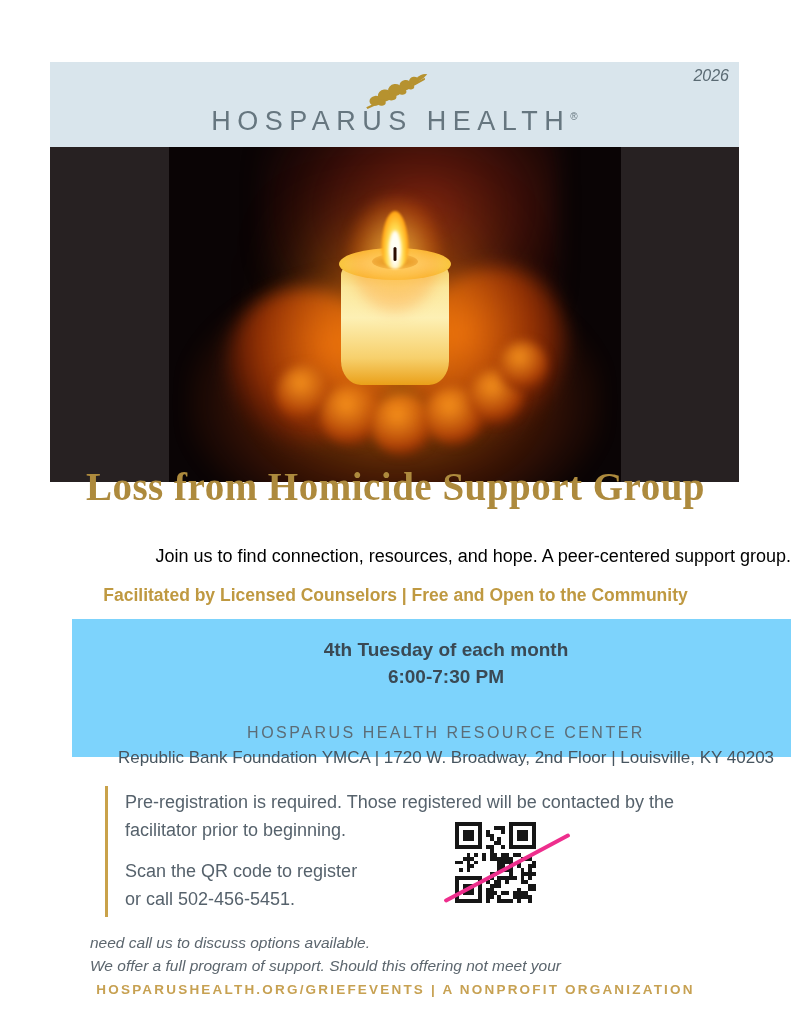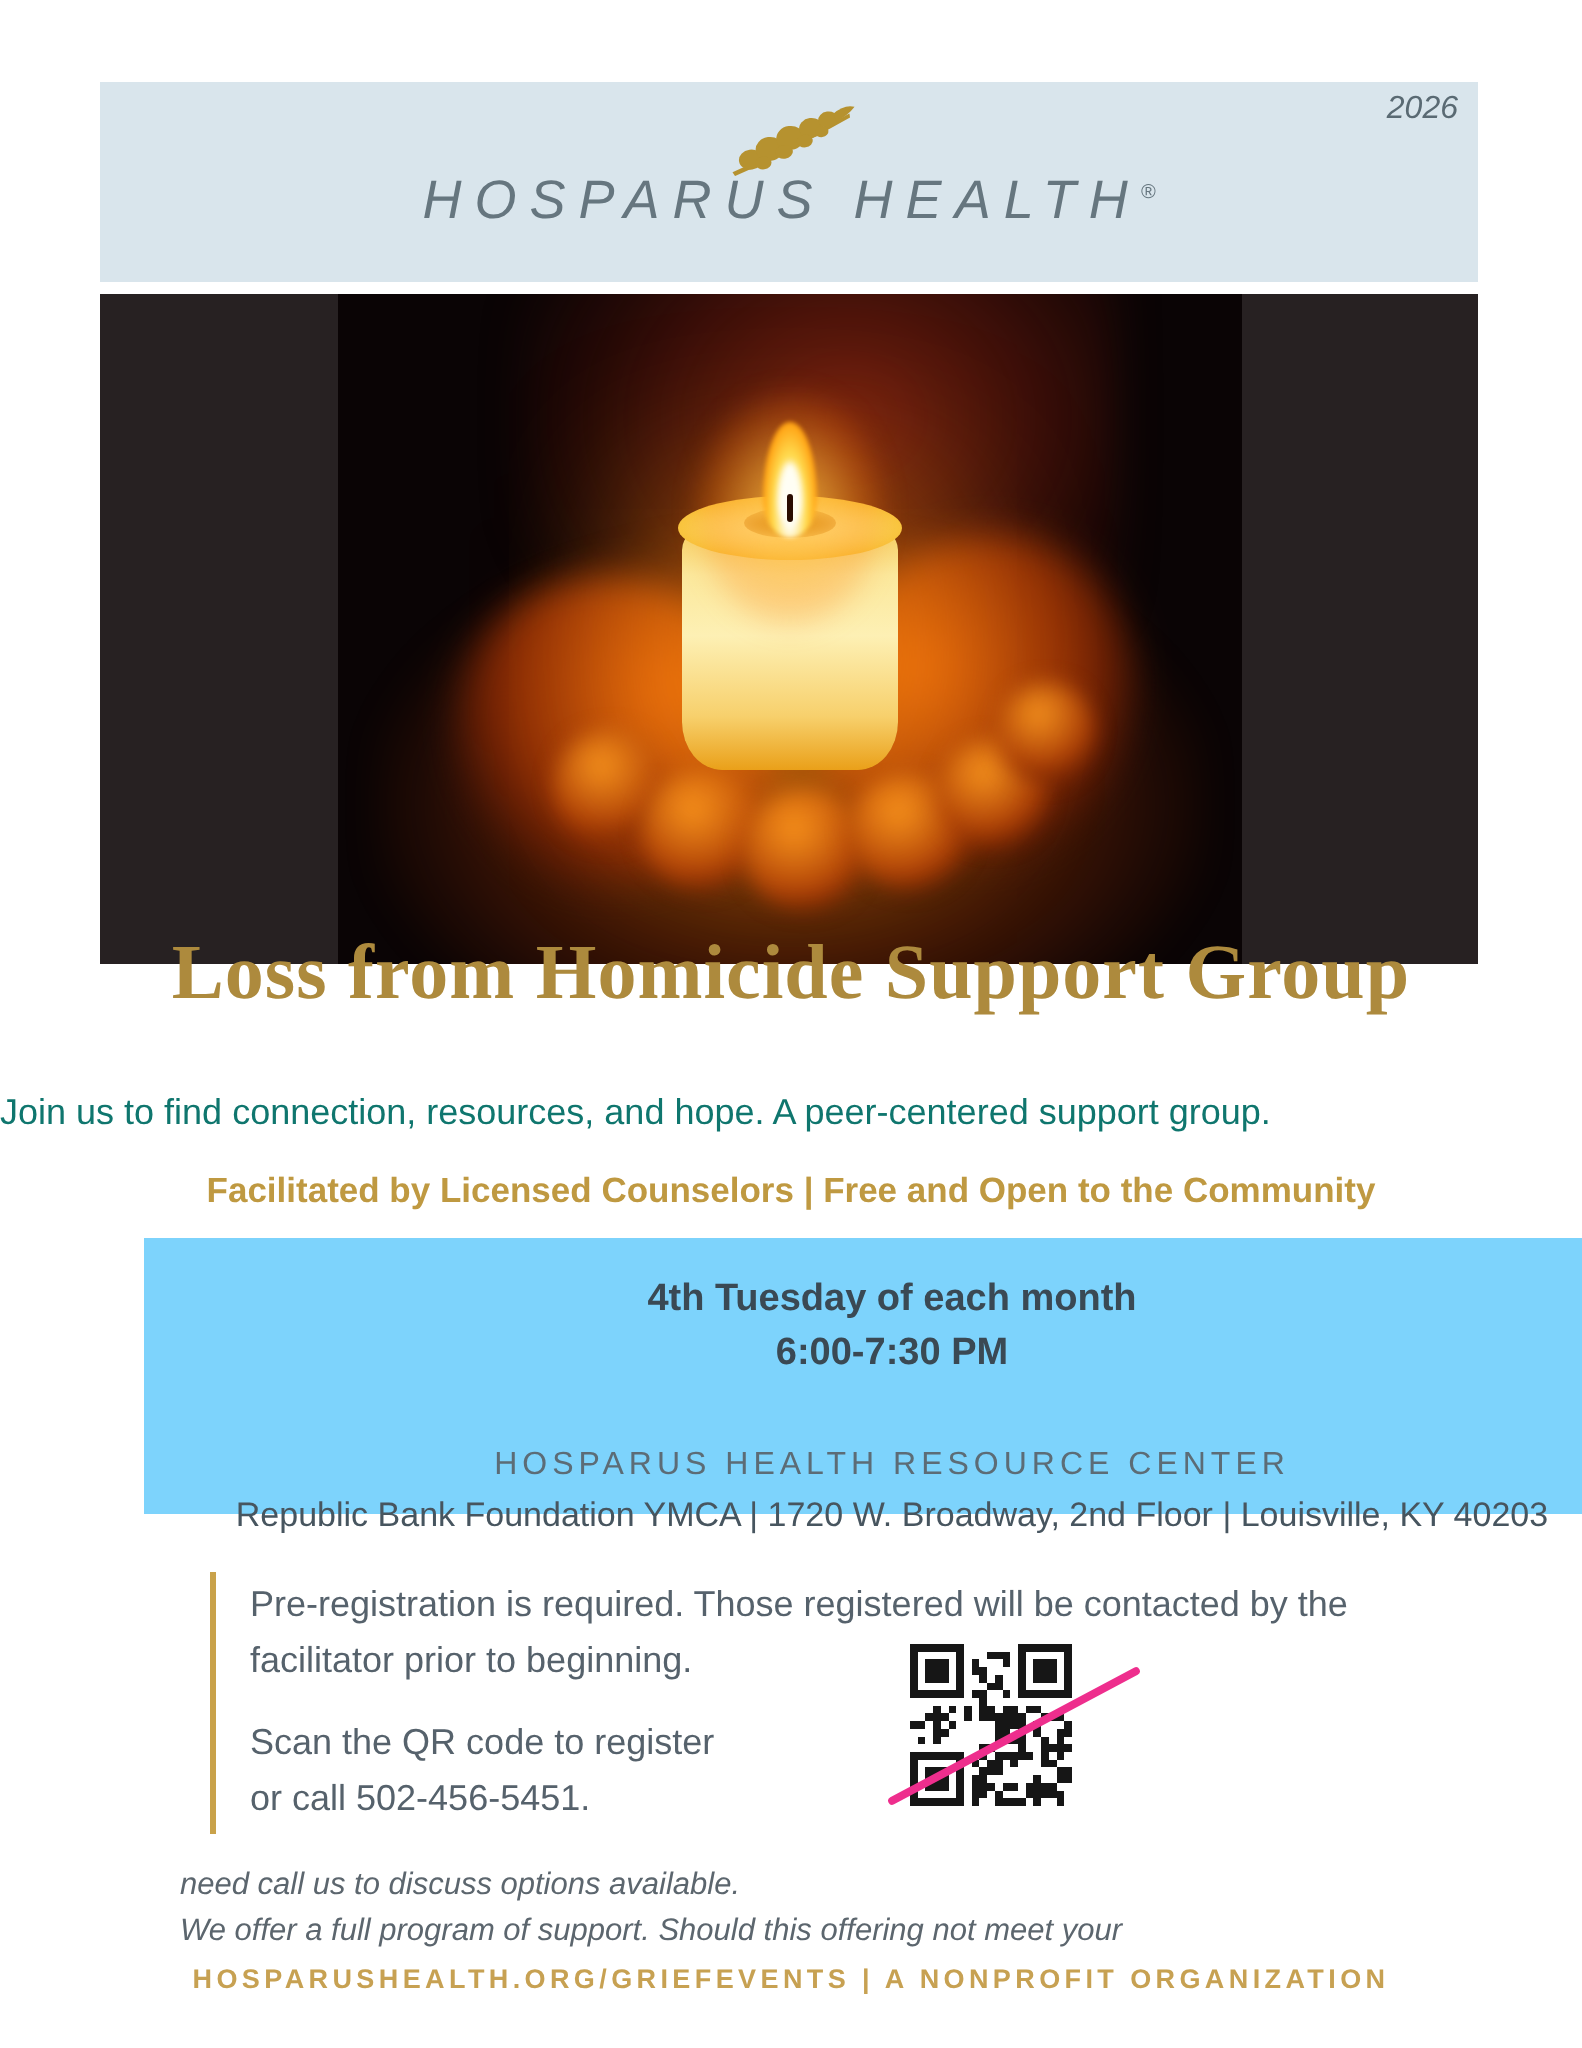--- a/index.html
+++ b/index.html
@@ -2,26 +2,26 @@
 <html><head>
 <meta charset="utf-8">
 <style>
   html,body{margin:0;padding:0;}
   body{
     width:791px;height:1024px;position:relative;background:#ffffff;
     font-family:"Liberation Sans",sans-serif;overflow:hidden;
   }
   .abs{position:absolute;}
   
-  .band{left:50px;top:41px;width:689px;height:100px;background:#d9e5ec;}
+  .band{left:50px;top:62px;width:689px;height:100px;background:#d9e5ec;}
   .year{position:absolute;top:5px;right:10px;font-style:italic;font-size:16px;color:#5a6a73;}
   .leaf{position:absolute;left:50%;top:7px;transform:translateX(-50%);}
   .brand{
     position:absolute;left:0;right:0;top:44px;text-align:center;
-    font-size:27px;font-weight:400;letter-spacing:6.5px;color:#66767f;font-style:italic;
+    font-size:27px;font-weight:400;letter-spacing:6.5px;color:#66767f;
   }
   .brand sup{font-size:10px;letter-spacing:0;}
   
   .photo-block{left:50px;top:147px;width:689px;height:335px;background:#272122;overflow:hidden;}
   .photo{position:absolute;left:50%;top:0;transform:translateX(-50%);width:452px;height:335px;background:#0a0405;overflow:hidden;}
   .arm-glow{position:absolute;left:90px;top:-30px;width:300px;height:230px;
     background:radial-gradient(ellipse at 55% 40%,rgba(128,34,16,.9),rgba(70,16,8,.45) 55%,rgba(0,0,0,0) 78%);
     filter:blur(10px);}
   .halo{position:absolute;left:16px;top:120px;width:420px;height:270px;
     background:radial-gradient(ellipse at center,rgba(255,122,10,.50),rgba(190,60,5,.22) 52%,rgba(0,0,0,0) 74%);
@@ -55,21 +55,21 @@
     filter:blur(6px);}
   .flame{position:absolute;left:50%;top:64px;transform:translateX(-50%);width:27px;height:58px;
     border-radius:50% 50% 50% 50% / 66% 66% 34% 34%;
     background:radial-gradient(ellipse at 50% 74%,#fffdf0 16%,#ffda4e 44%,#ff9d0e 72%,rgba(255,110,5,0) 100%);
     filter:blur(1px);}
   .flame-core{position:absolute;left:50%;top:84px;transform:translateX(-50%);width:11px;height:30px;
     border-radius:50% 50% 50% 50% / 62% 62% 38% 38%;background:#fffef4;filter:blur(1.5px);}
   
   .title{left:0;right:0;top:464px;text-align:center;
     font-family:"Liberation Serif",serif;font-weight:700;font-size:39px;color:#ad8a3d;letter-spacing:.5px;}
-  .subtitle{left:0;right:0;top:546px;text-align:left;font-size:18px;color:#0f766e;}
+  .subtitle{left:0;right:0;top:546px;text-align:right;font-size:18px;color:#000000;}
   .highlight{left:0;right:0;top:585px;text-align:center;font-size:17.5px;font-weight:700;color:#bf9941;}
   
   .bluebox{left:72px;top:619px;width:748px;height:138px;background:#7dd3fc;text-align:center;}
   .bb-day{margin-top:17px;font-size:19px;font-weight:700;color:#3a4954;line-height:27px;}
   .bb-time{font-size:19px;font-weight:700;color:#3a4954;line-height:27px;}
   .bb-venue{margin-top:34px;font-size:16px;letter-spacing:2.5px;color:#5c6c76;}
   .bb-addr{margin-top:6px;font-size:17px;color:#47555f;}
   
   .reg{left:105px;top:786px;width:575px;border-left:3px solid #c9a24a;padding:2px 0 4px 17px;}
   .reg-line{font-size:18px;line-height:28px;color:#56626c;}

